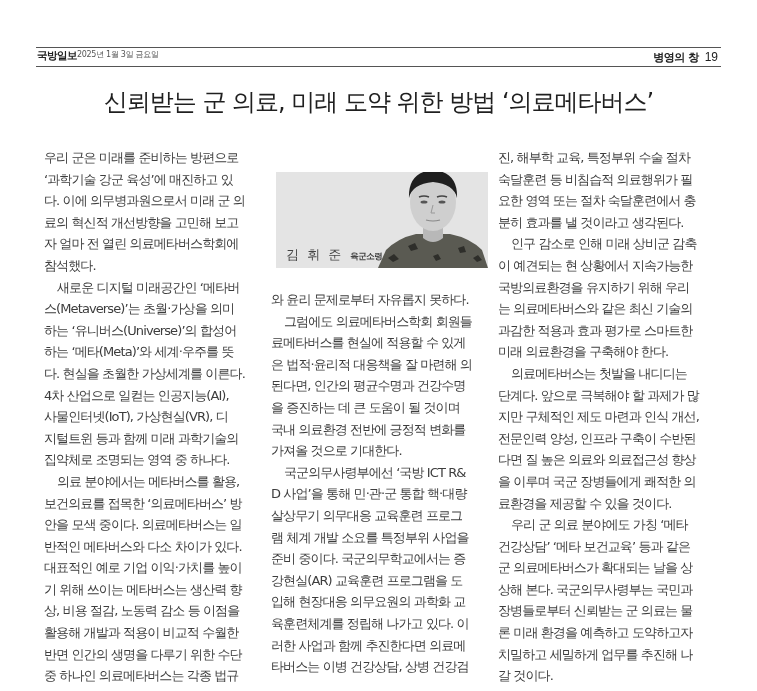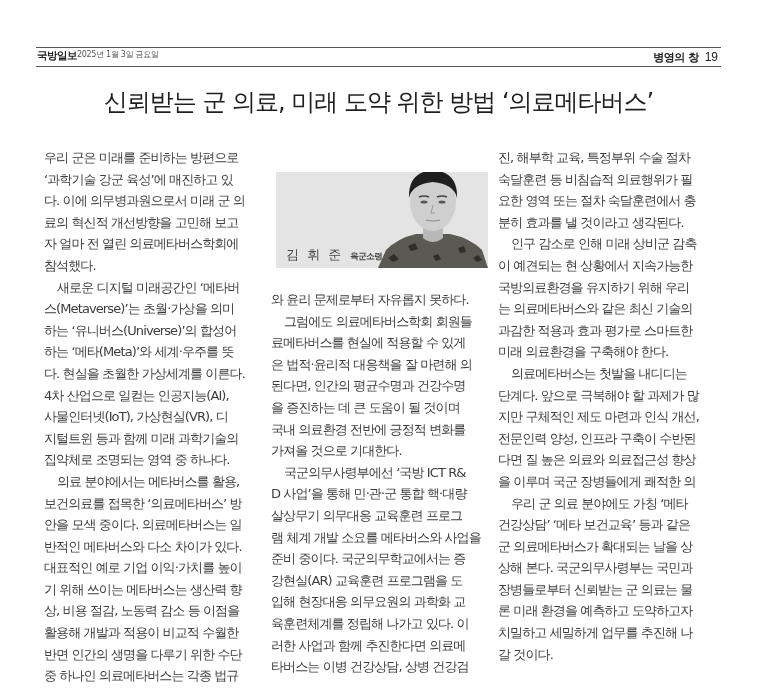--- a/index.html
+++ b/index.html
@@ -110,21 +110,21 @@
     <span class="line indent">그럼에도 의료메타버스학회 회원들</span>
     <span class="line">료메타버스를 현실에 적용할 수 있게</span>
     <span class="line">은 법적·윤리적 대응책을 잘 마련해 의</span>
     <span class="line">된다면, 인간의 평균수명과 건강수명</span>
     <span class="line">을 증진하는 데 큰 도움이 될 것이며</span>
     <span class="line">국내 의료환경 전반에 긍정적 변화를</span>
     <span class="line">가져올 것으로 기대한다.</span>
     <span class="line indent">국군의무사령부에선 ‘국방 ICT R&amp;</span>
     <span class="line">D 사업’을 통해 민·관·군 통합 핵·대량</span>
     <span class="line">살상무기 의무대응 교육훈련 프로그</span>
-    <span class="line">램 체계 개발 소요를 메타버스와 사업을</span>
+    <span class="line">램 체계 개발 소요를 특정부위 사업을</span>
     <span class="line">준비 중이다. 국군의무학교에서는 증</span>
     <span class="line">강현실(AR) 교육훈련 프로그램을 도</span>
     <span class="line">입해 현장대응 의무요원의 과학화 교</span>
     <span class="line">육훈련체계를 정립해 나가고 있다. 이</span>
     <span class="line">러한 사업과 함께 추진한다면 의료메</span>
     <span class="line">타버스는 이병 건강상담, 상병 건강검</span>
   </div>
 
 <div class="col col3">
     <span class="line">진, 해부학 교육, 특정부위 수술 절차</span>
@@ -136,20 +136,21 @@
     <span class="line">국방의료환경을 유지하기 위해 우리</span>
     <span class="line">는 의료메타버스와 같은 최신 기술의</span>
     <span class="line">과감한 적용과 효과 평가로 스마트한</span>
     <span class="line">미래 의료환경을 구축해야 한다.</span>
     <span class="line indent">의료메타버스는 첫발을 내디디는</span>
     <span class="line">단계다. 앞으로 극복해야 할 과제가 많</span>
     <span class="line">지만 구체적인 제도 마련과 인식 개선,</span>
     <span class="line">전문인력 양성, 인프라 구축이 수반된</span>
     <span class="line">다면 질 높은 의료와 의료접근성 향상</span>
     <span class="line">을 이루며 국군 장병들에게 쾌적한 의</span>
+    <span class="line">료환경을 제공할 수 있을 것이다.</span>
     <span class="line indent">우리 군 의료 분야에도 가칭 ‘메타</span>
     <span class="line">건강상담’ ‘메타 보건교육’ 등과 같은</span>
     <span class="line">군 의료메타버스가 확대되는 날을 상</span>
     <span class="line">상해 본다. 국군의무사령부는 국민과</span>
     <span class="line">장병들로부터 신뢰받는 군 의료는 물</span>
     <span class="line">론 미래 환경을 예측하고 도약하고자</span>
     <span class="line">치밀하고 세밀하게 업무를 추진해 나</span>
     <span class="line">갈 것이다.</span>
   </div>
 

